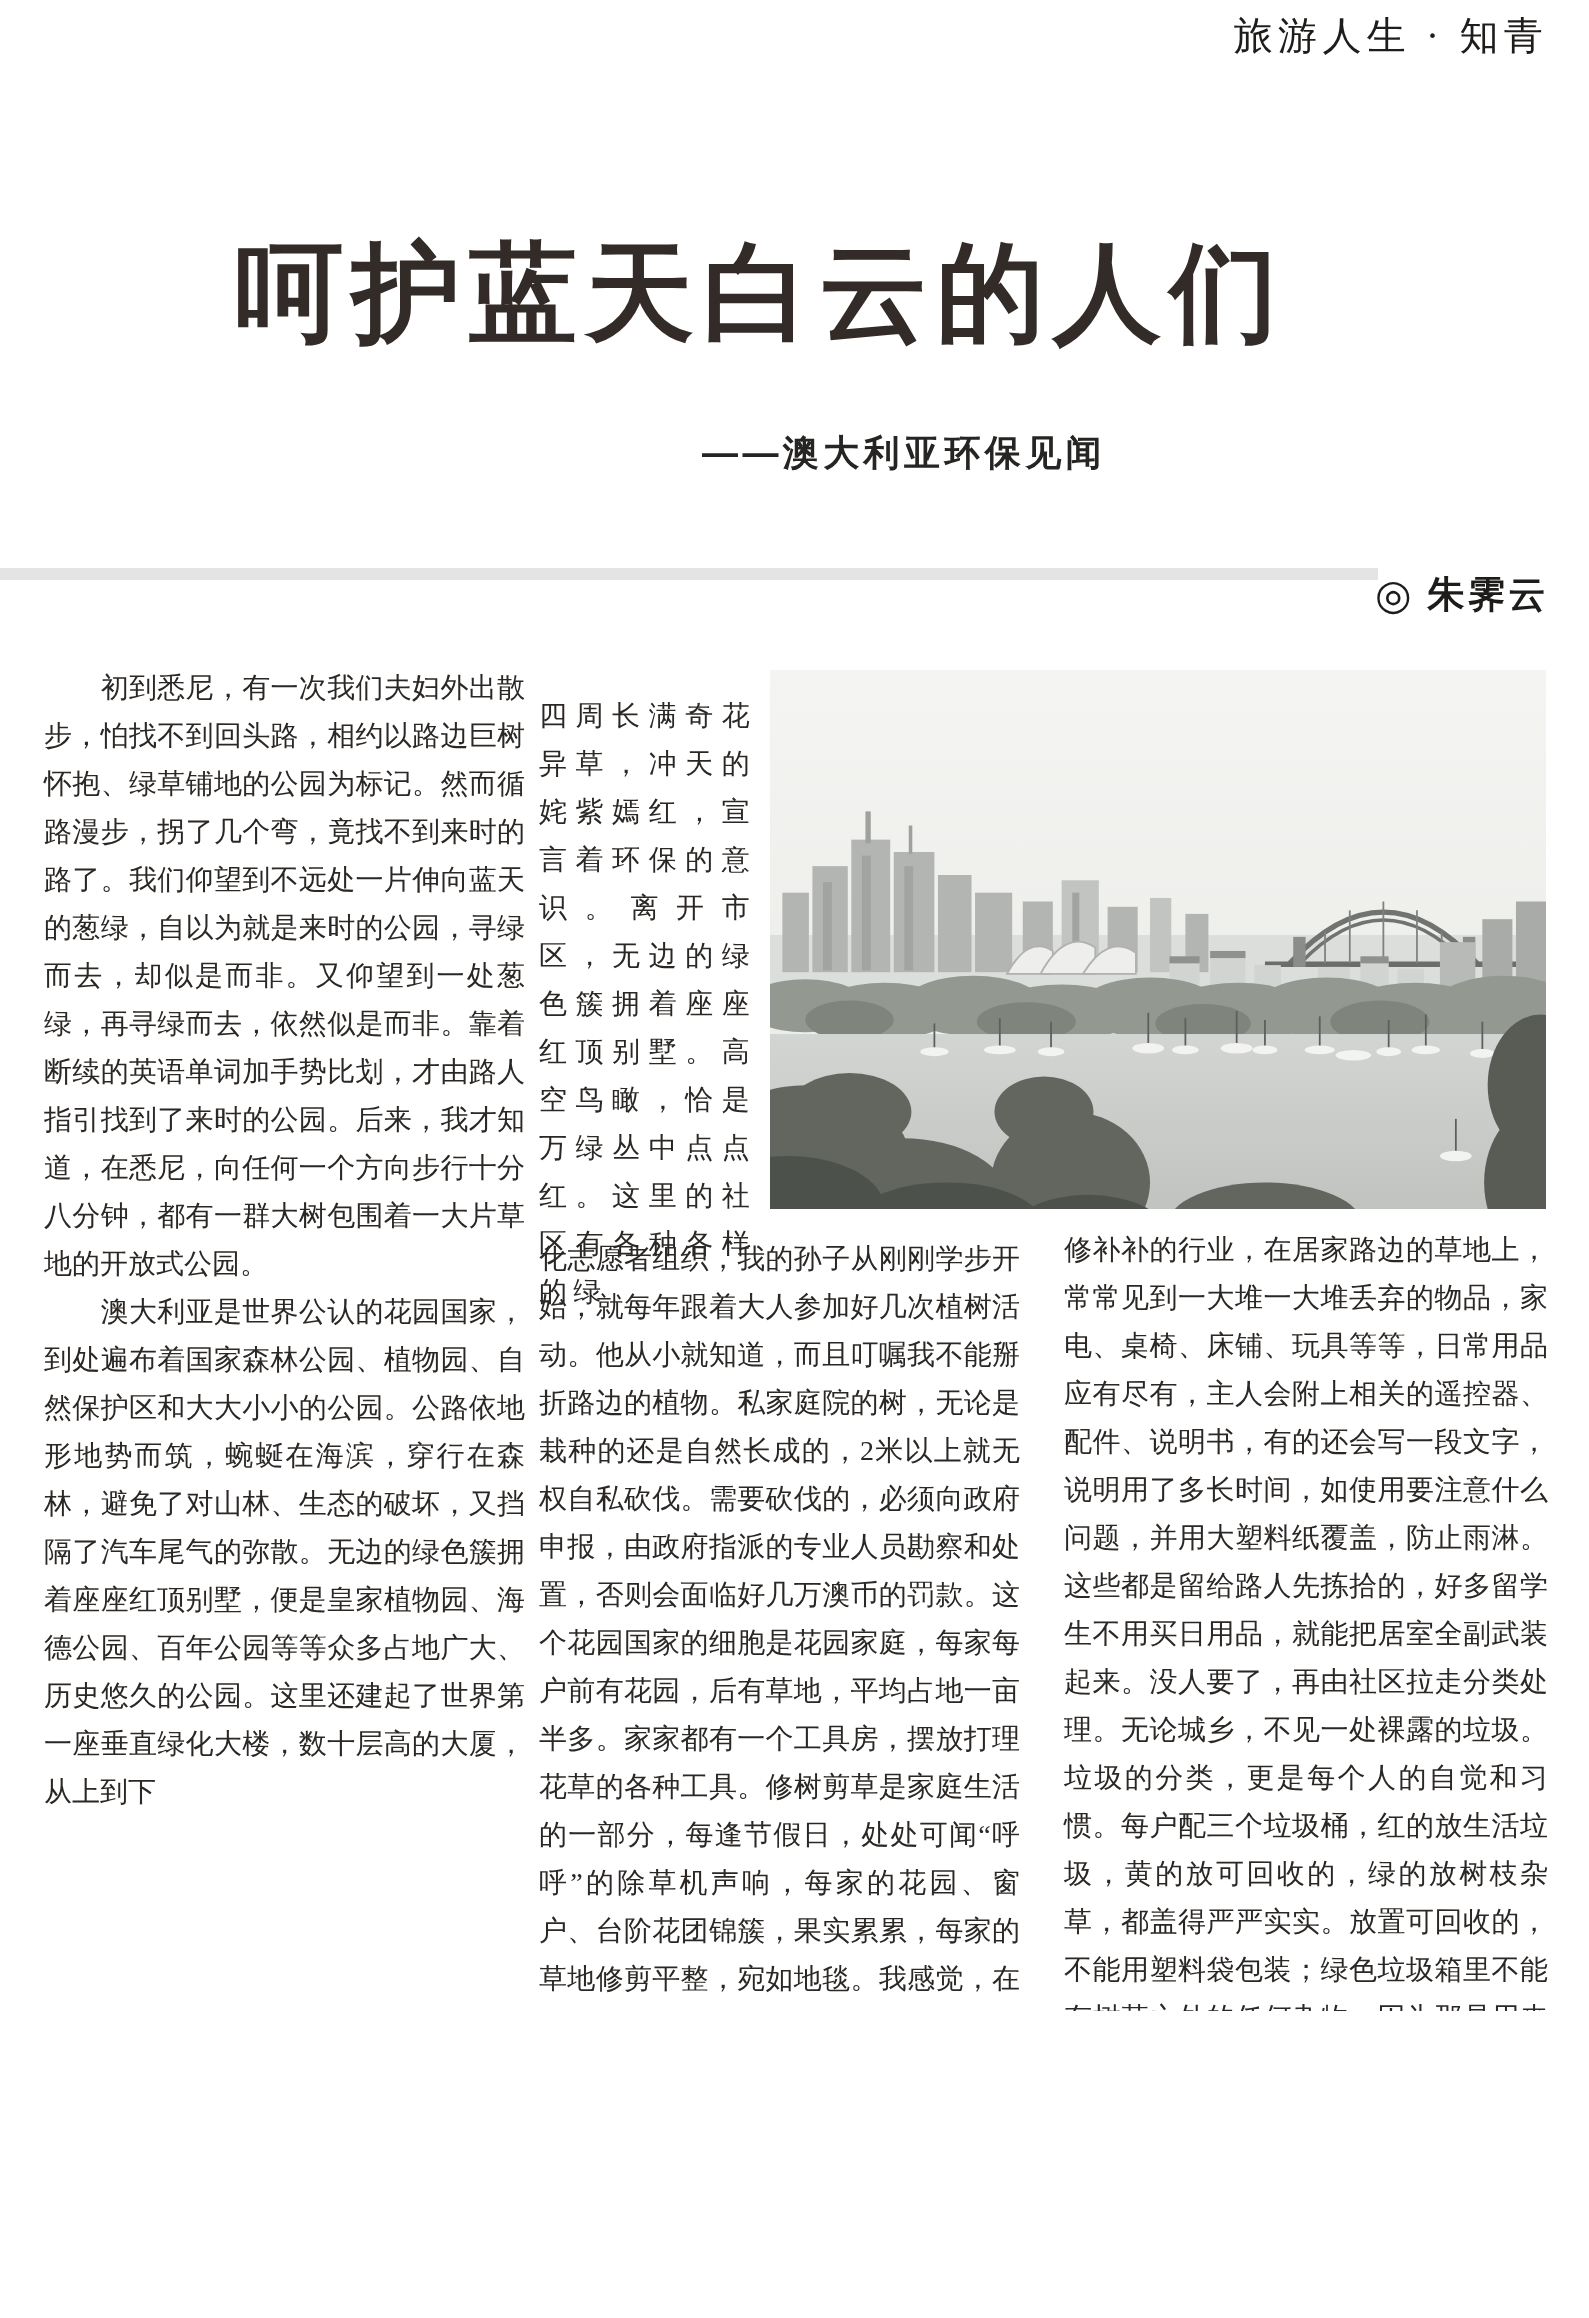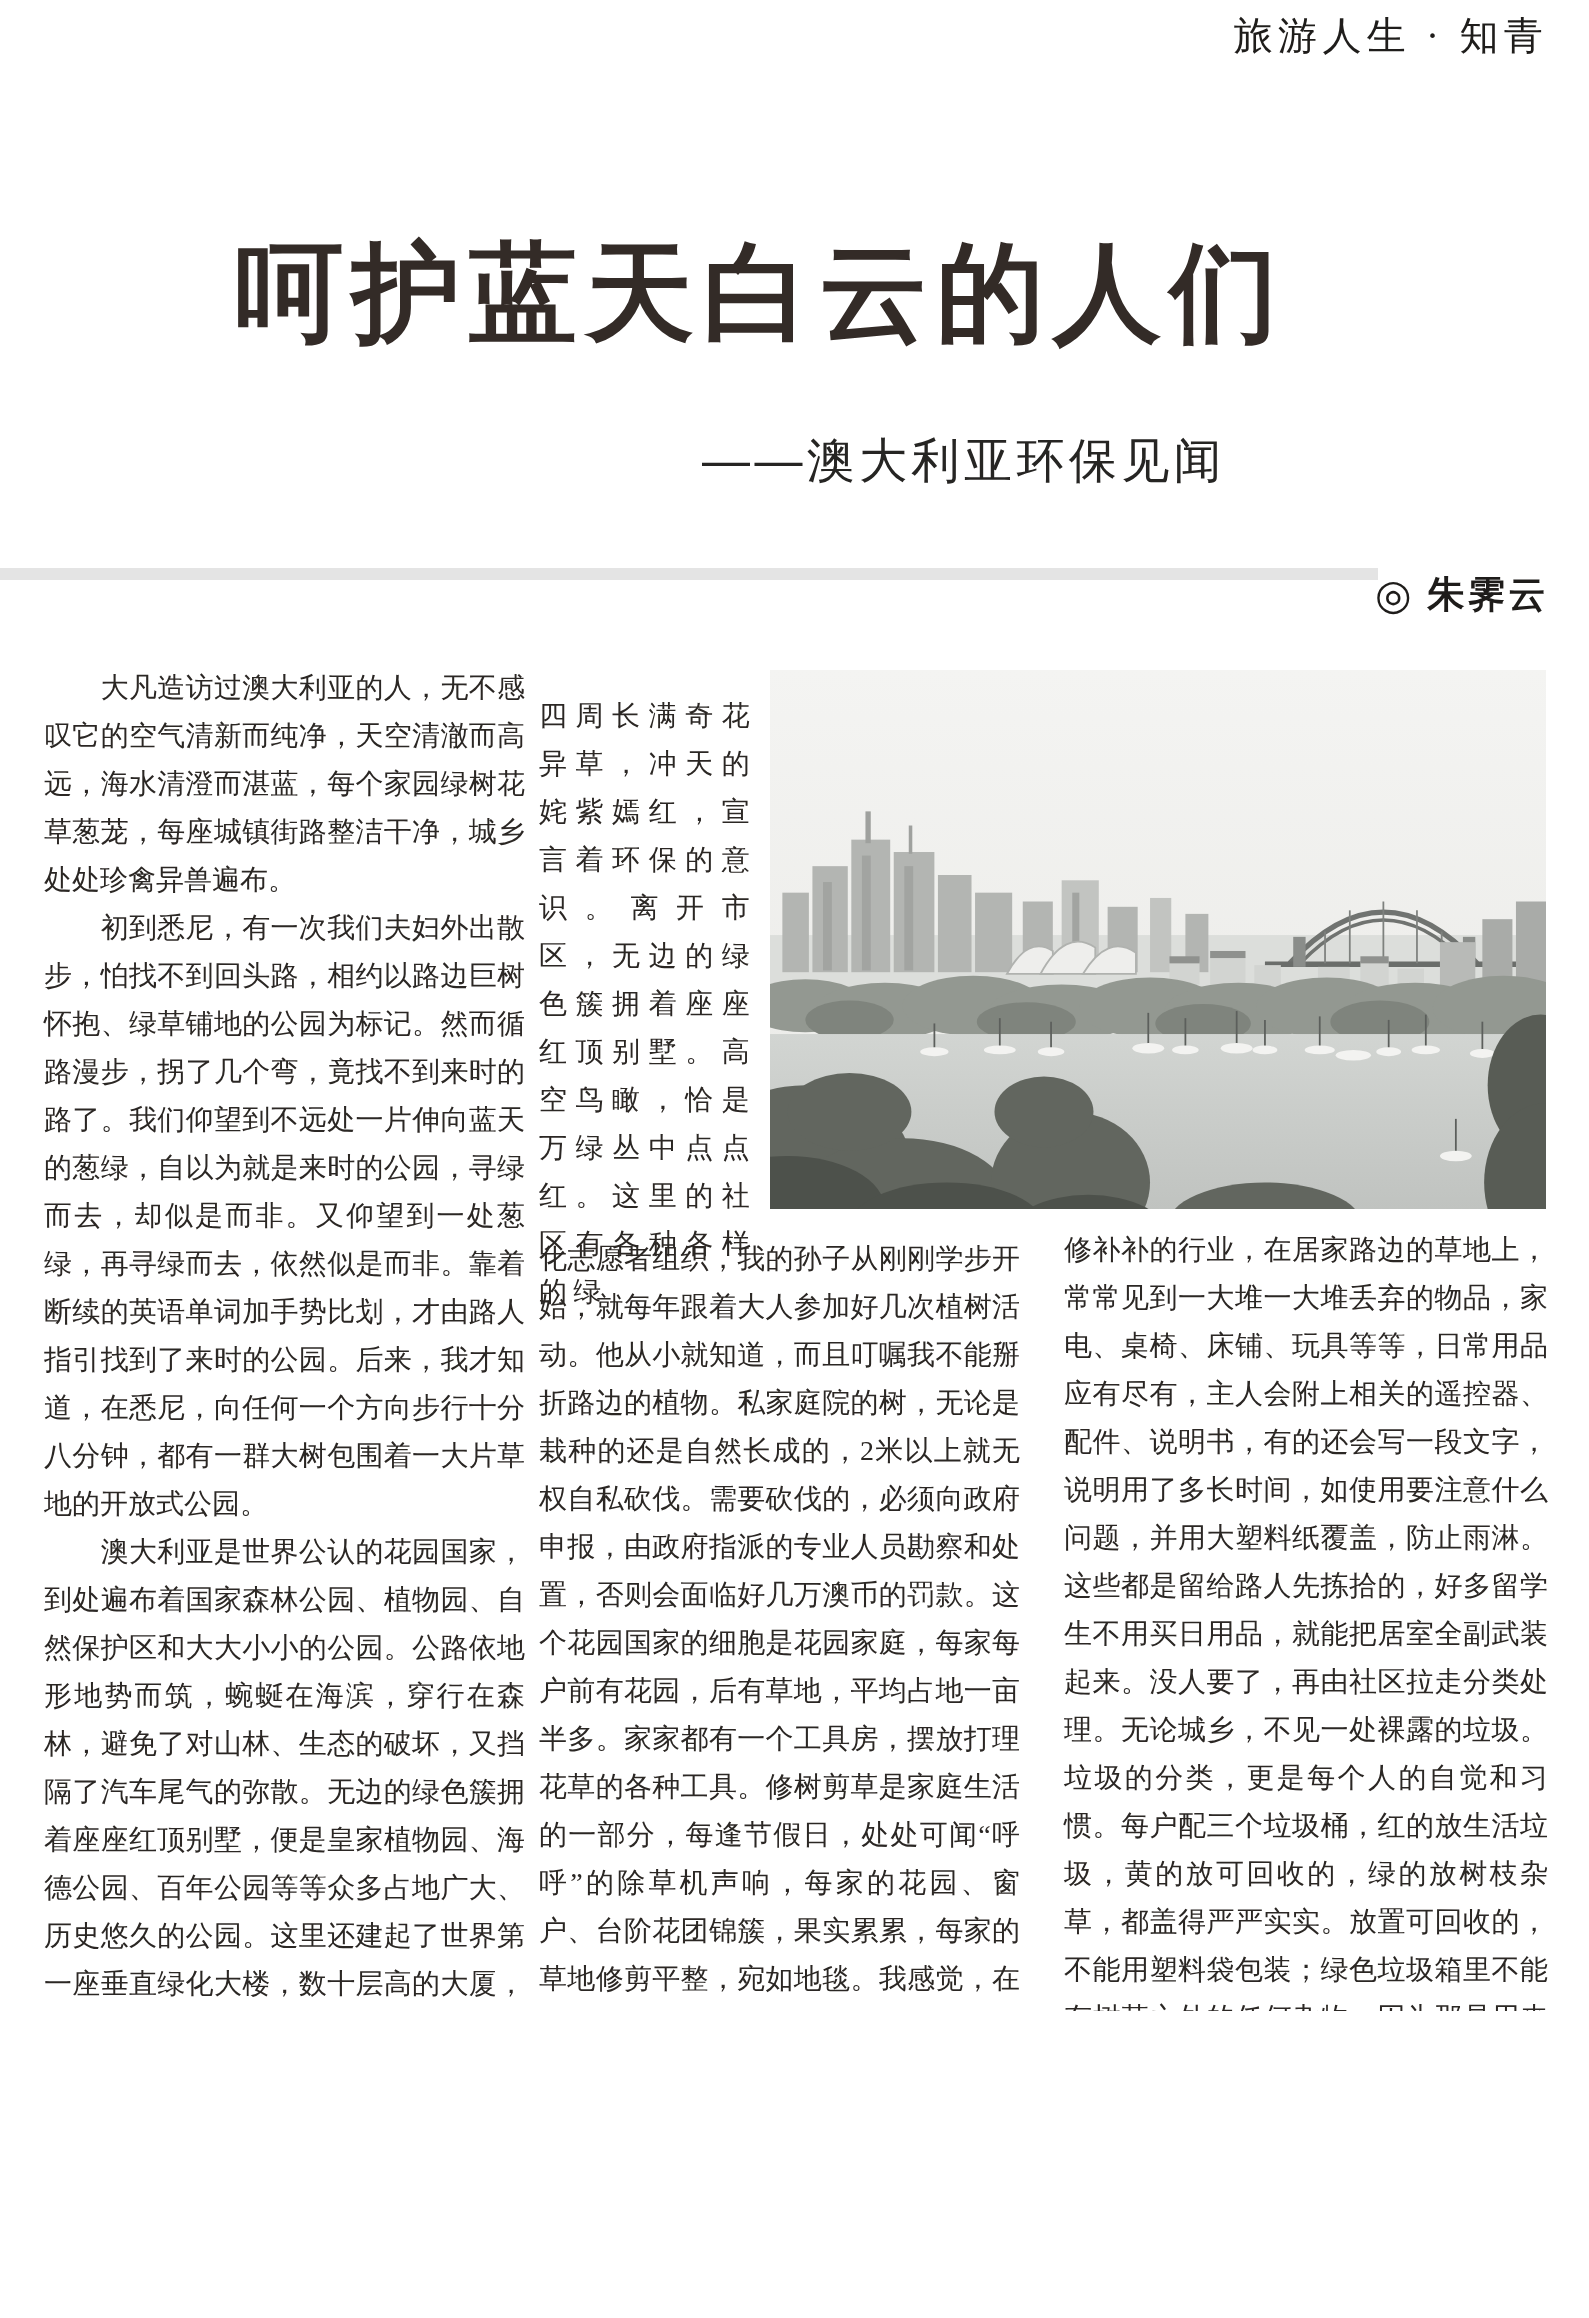--- a/index.html
+++ b/index.html
@@ -7,22 +7,22 @@
         font-family:"Liberation Serif","DejaVu Serif",serif;color:#2b2724;}
 
   .section-header{position:absolute;top:8.8px;right:42px;font-size:39px;letter-spacing:5.3px;
         color:#1f1d1b;font-family:"Liberation Serif","DejaVu Serif",serif;}
 
   .article-title{position:absolute;left:231px;top:221px;width:1060px;margin:0;
         font-family:"Liberation Sans","DejaVu Sans",sans-serif;font-weight:900;
         font-size:108px;letter-spacing:8.8px;color:#332b27;white-space:nowrap;text-align:center;}
 
   .article-subtitle{position:absolute;left:702px;top:429px;margin:0;
-        font-family:"Liberation Sans","DejaVu Sans",sans-serif;font-weight:400;
-        font-size:48px;letter-spacing:4.4px;color:#262523;white-space:nowrap;}
+        font-family:"Liberation Sans","DejaVu Sans",sans-serif;font-weight:700;
+        font-size:36px;letter-spacing:4.4px;color:#262523;white-space:nowrap;}
 
   .divider-rule{position:absolute;left:0;top:568px;width:1378px;height:11.5px;background:#e4e4e4;}
 
   .author-line{position:absolute;top:542px;right:41px;
         font-family:"Liberation Sans","DejaVu Sans",sans-serif;font-weight:600;
         font-size:37px;color:#1e1c1a;letter-spacing:3.5px;white-space:nowrap;margin-top:28px;}
   .author-line .marker{font-size:42px;font-weight:400;vertical-align:-1.8px;margin-right:12.4px;}
 
   .body-text{position:absolute;font-size:28px;line-height:48px;text-align:justify;
         color:#2b2724;}
@@ -51,21 +51,20 @@
 
   <h2 class="article-subtitle">——澳大利亚环保见闻</h2>
 
   <div class="divider-rule"></div>
 
   <div class="author-line">
     <span class="marker">◎</span><span>朱霁云</span>
   </div>
 
   <div class="body-text col-1">
-    <p>　　大凡造访过澳大利亚的人，无不感叹它的空气清新而纯净，天空清澈而高远，海水清澄而湛蓝，每个家园绿树花草葱茏，每座城镇街路整洁干净，城乡处处珍禽异兽遍布。</p>
     <p>　　初到悉尼，有一次我们夫妇外出散步，怕找不到回头路，相约以路边巨树怀抱、绿草铺地的公园为标记。然而循路漫步，拐了几个弯，竟找不到来时的路了。我们仰望到不远处一片伸向蓝天的葱绿，自以为就是来时的公园，寻绿而去，却似是而非。又仰望到一处葱绿，再寻绿而去，依然似是而非。靠着断续的英语单词加手势比划，才由路人指引找到了来时的公园。后来，我才知道，在悉尼，向任何一个方向步行十分八分钟，都有一群大树包围着一大片草地的开放式公园。</p>
     <p>　　澳大利亚是世界公认的花园国家，到处遍布着国家森林公园、植物园、自然保护区和大大小小的公园。公路依地形地势而筑，蜿蜒在海滨，穿行在森林，避免了对山林、生态的破坏，又挡隔了汽车尾气的弥散。无边的绿色簇拥着座座红顶别墅，便是皇家植物园、海德公园、百年公园等等众多占地广大、历史悠久的公园。这里还建起了世界第一座垂直绿化大楼，数十层高的大厦，从上到下</p>
   </div>
 
   <div class="body-text col-2-narrow">
     <p>四周长满奇花异草，冲天的姹紫嫣红，宣言着环保的意识。离开市区，无边的绿色簇拥着座座红顶别墅。高空鸟瞰，恰是万绿丛中点点红。这里的社区有各种各样的绿</p>
   </div>
 
   <div class="photo-frame">
     <svg viewBox="0 0 878 610" preserveAspectRatio="none">

